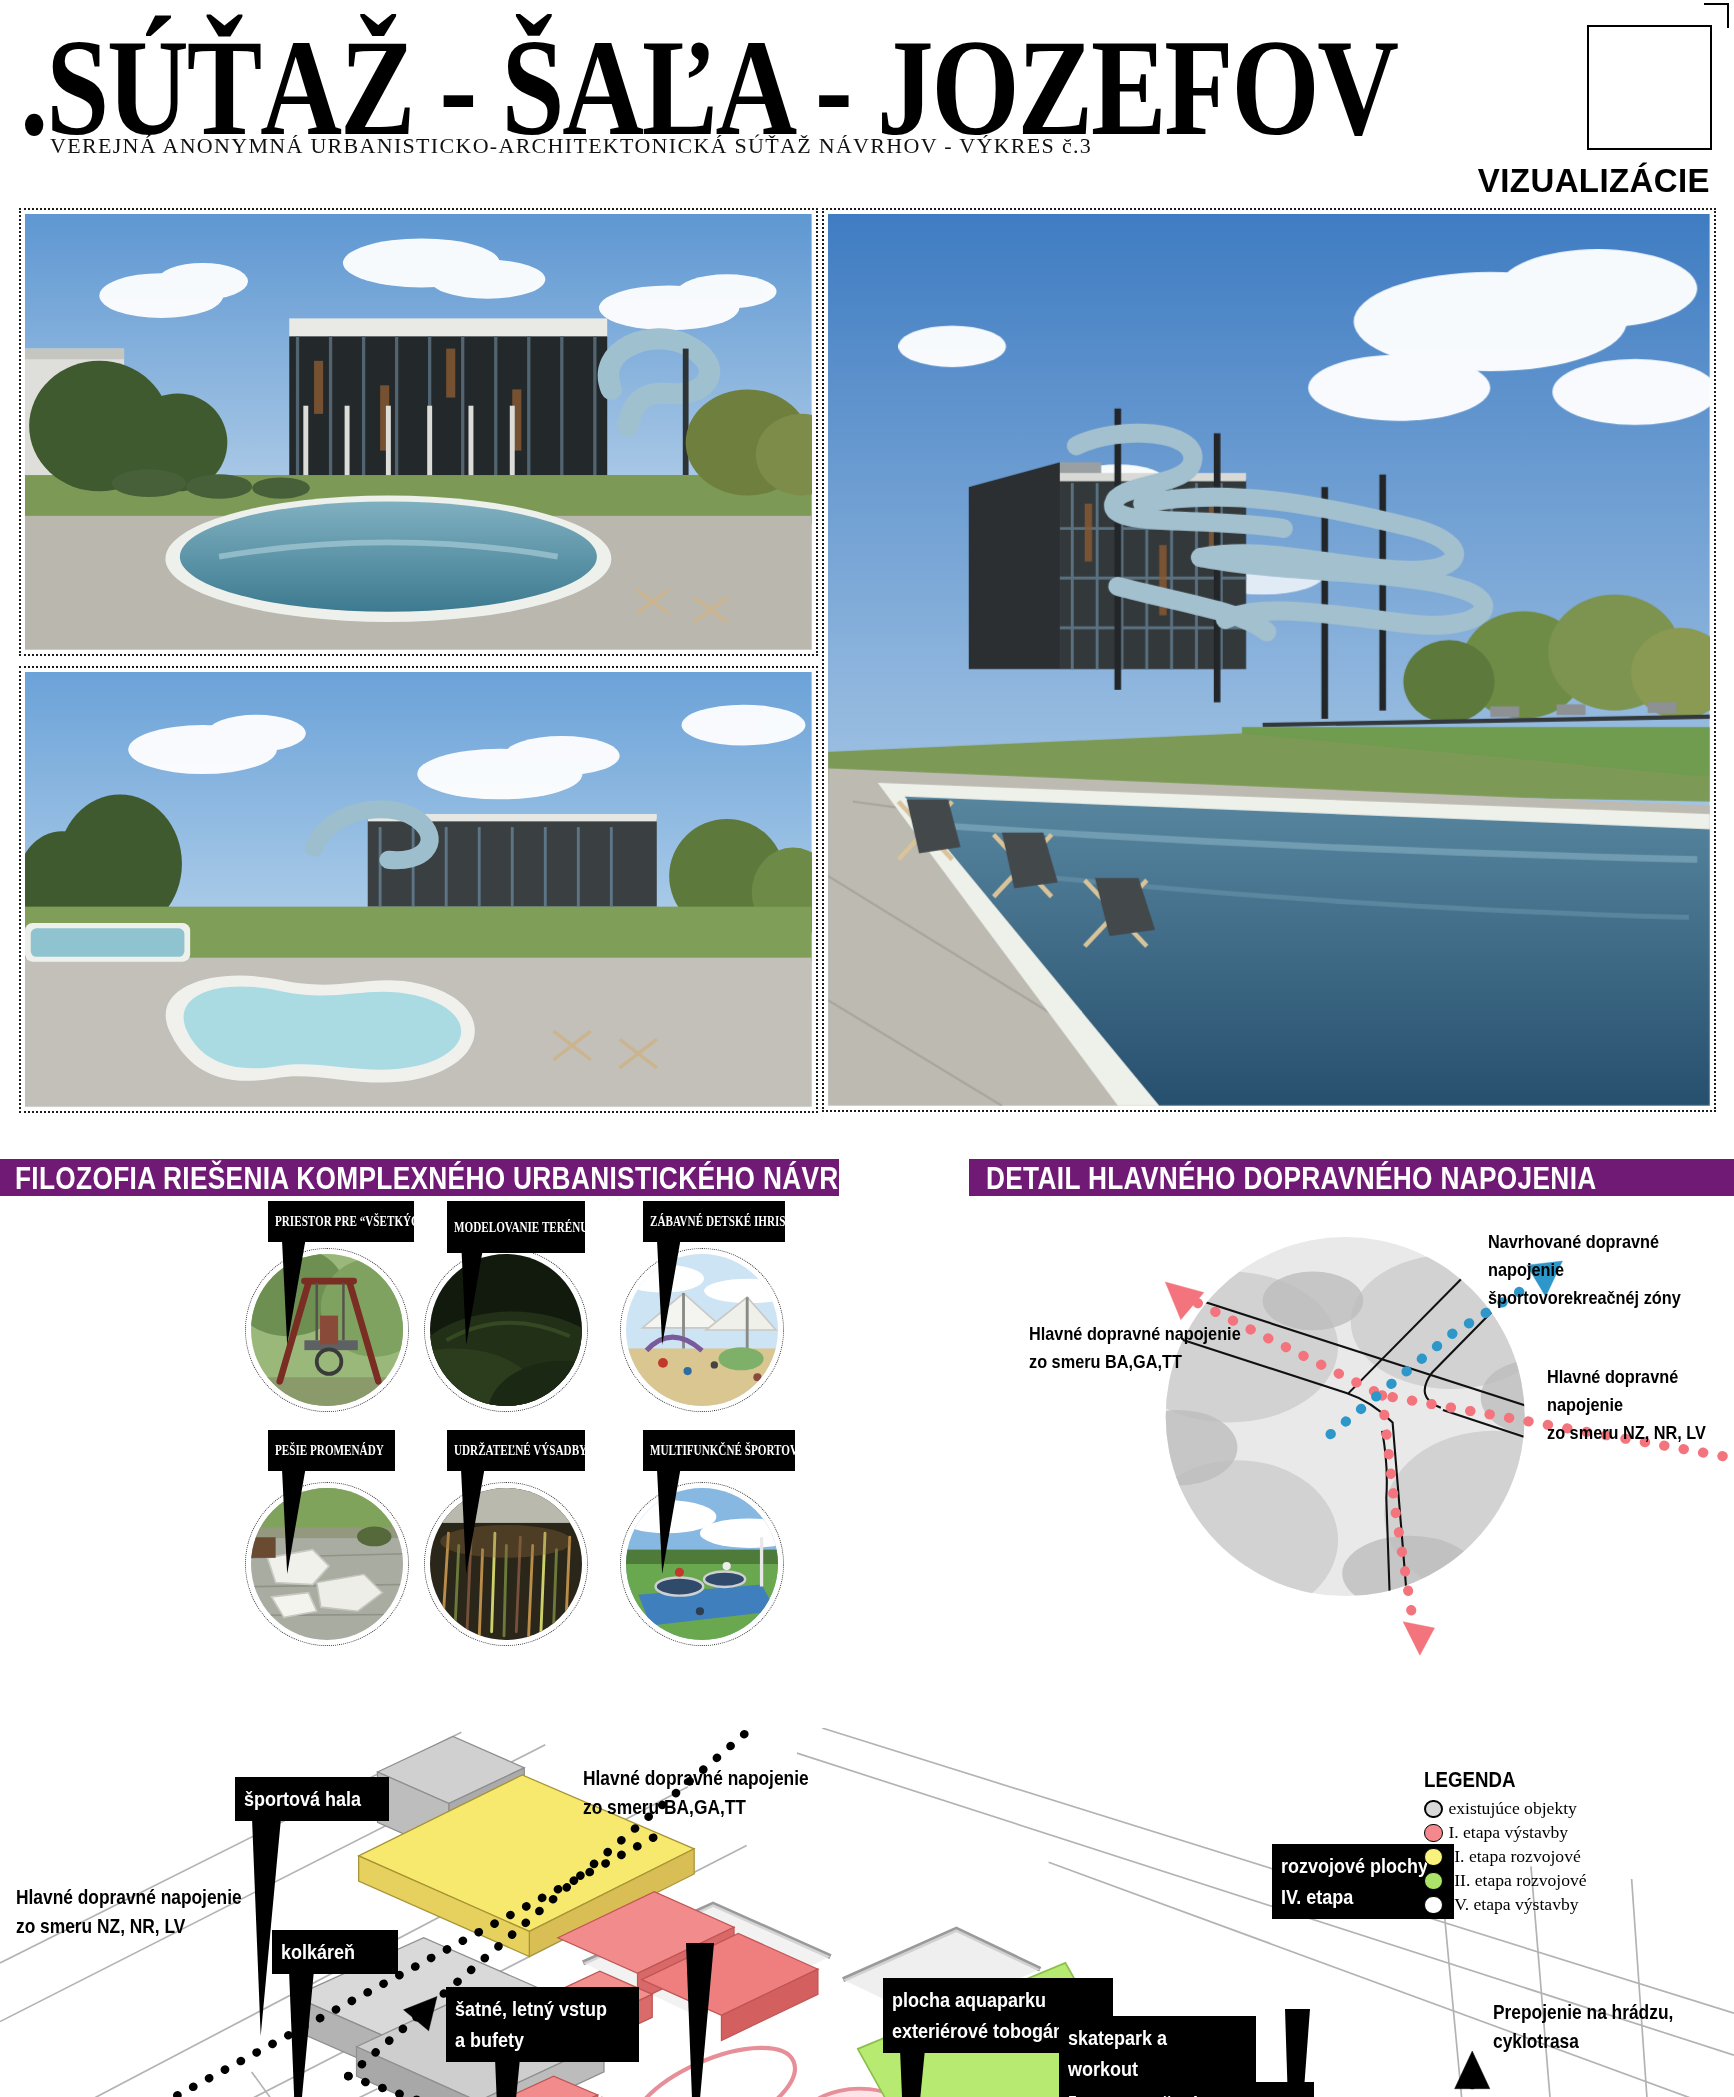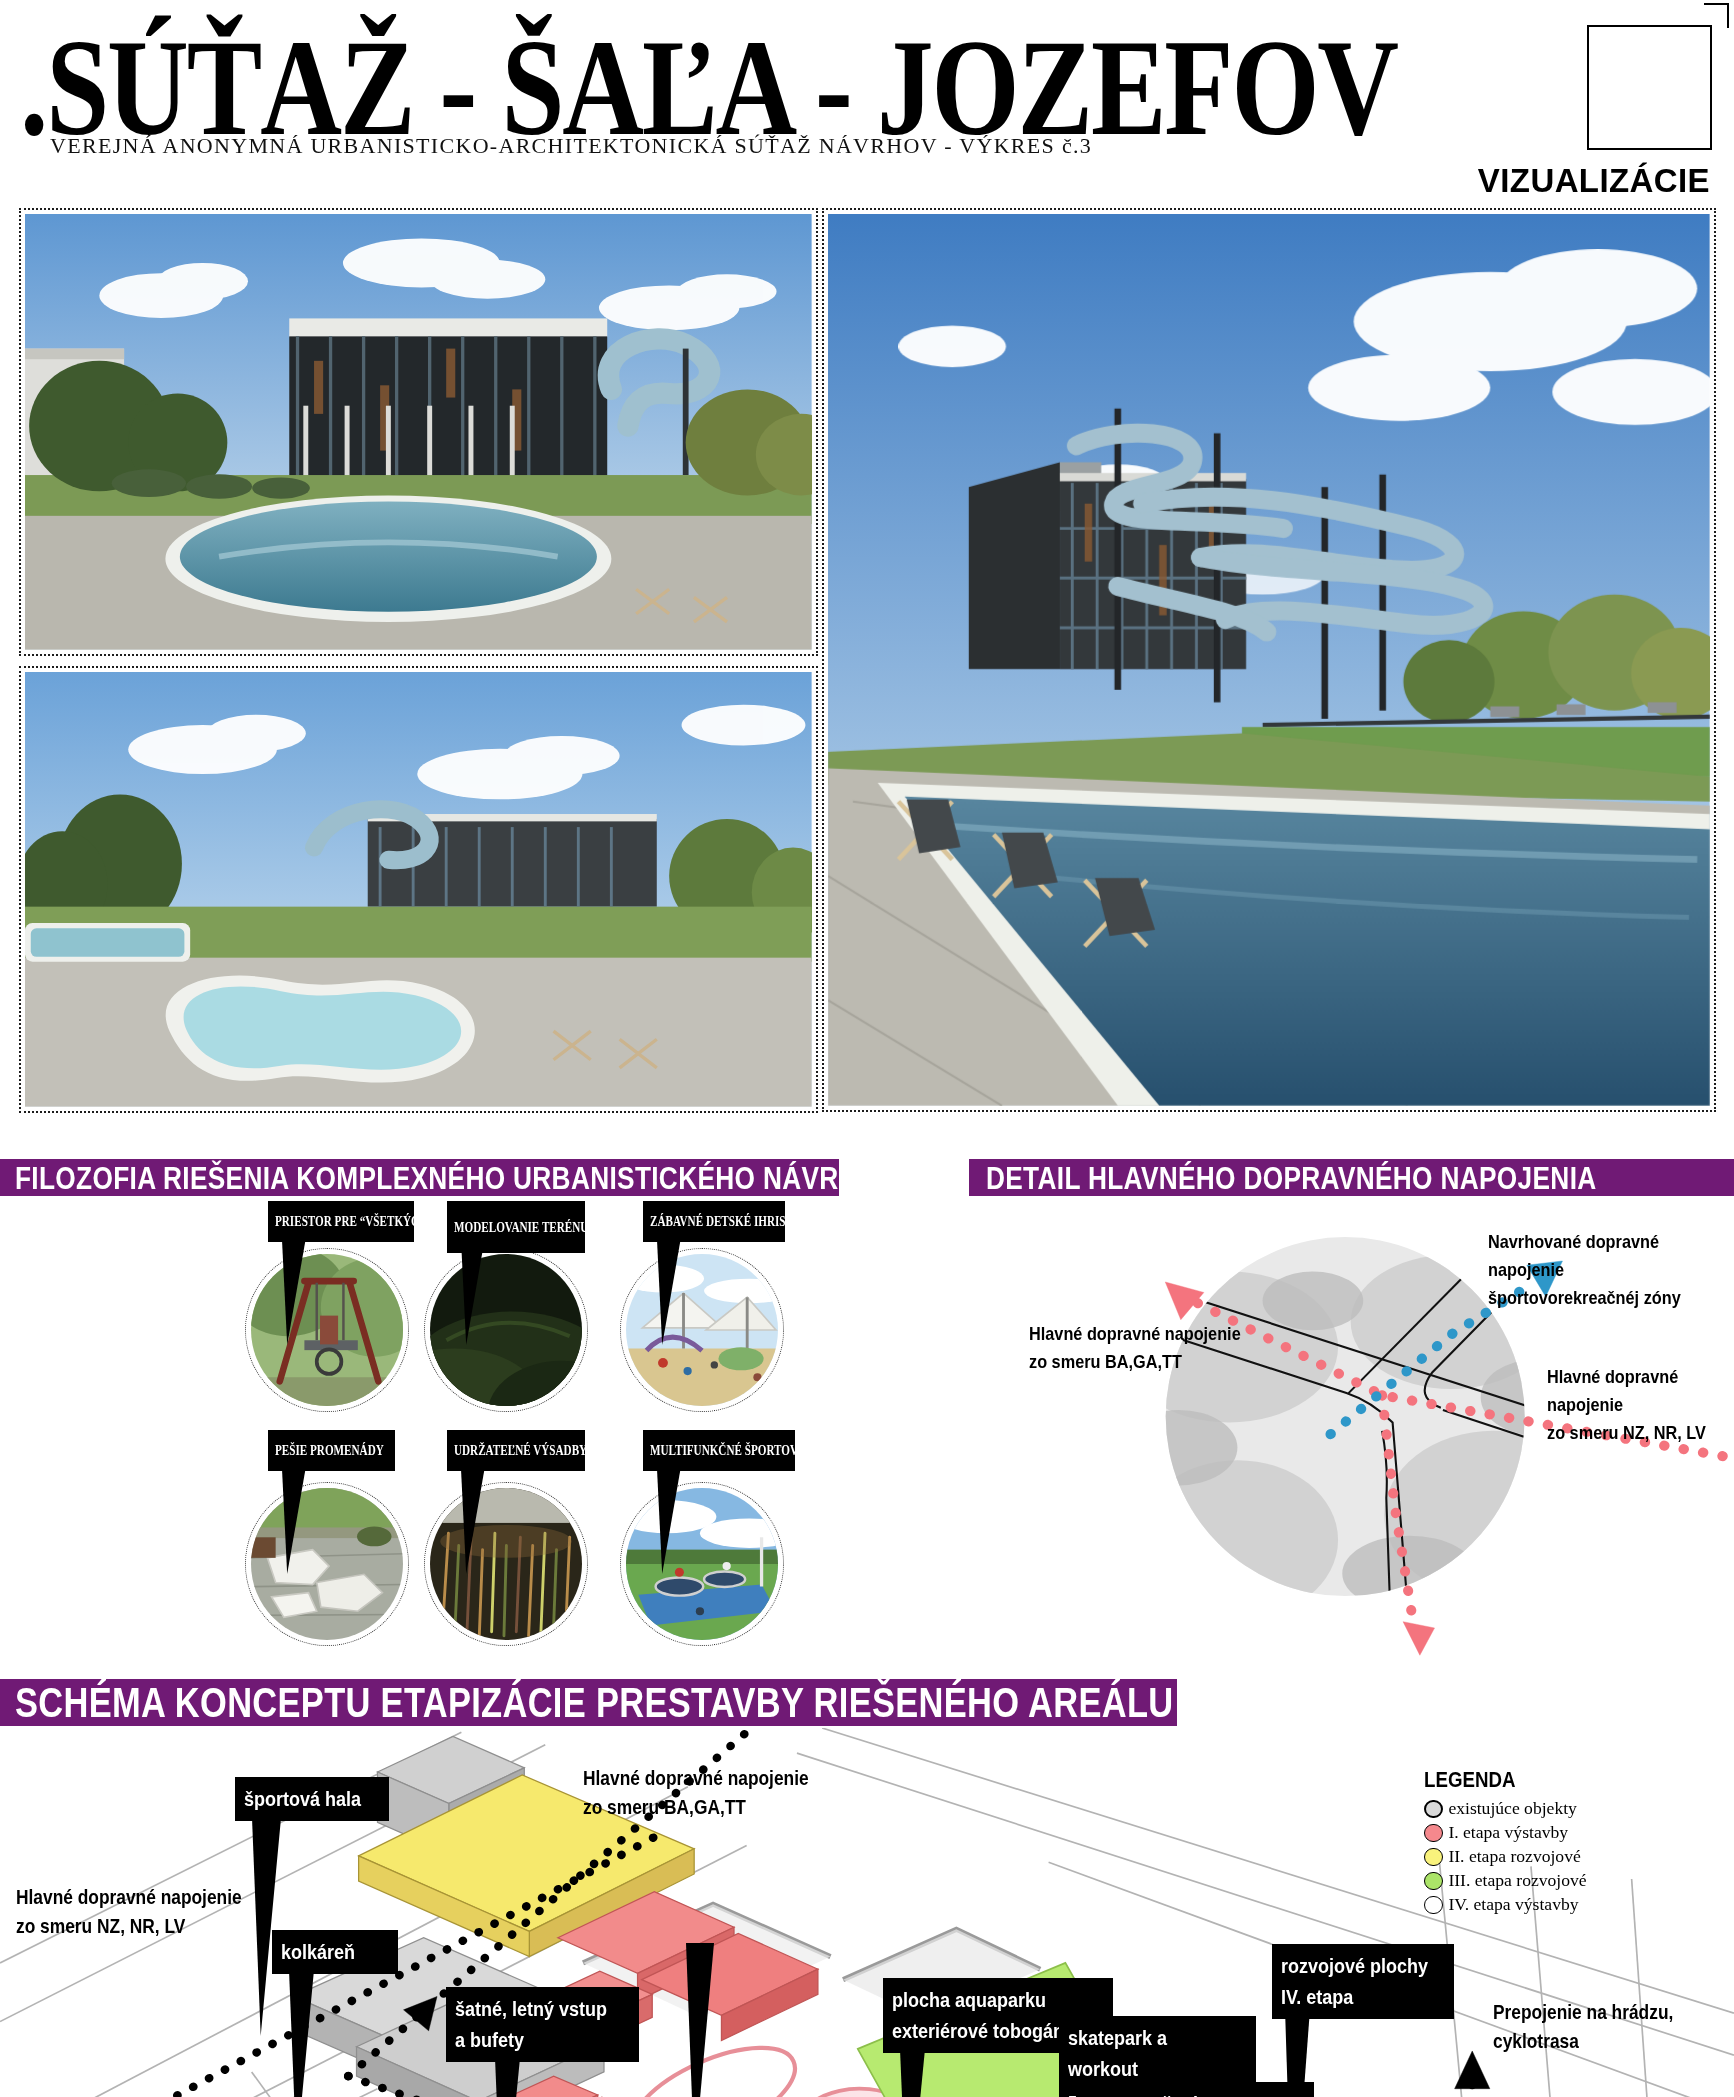--- a/index.html
+++ b/index.html
@@ -498,23 +498,20 @@
       </g>
     </svg>
   </div>
   <div class="abs map-annot" style="left:1029px;top:1320px;">Hlavné dopravné napojenie
 zo smeru BA,GA,TT</div>
   <div class="abs map-annot" style="left:1488px;top:1228px;">Navrhované dopravné napojenie
 športovorekreačnéj zóny</div>
   <div class="abs map-annot" style="left:1547px;top:1363px;">Hlavné dopravné napojenie
 zo smeru NZ, NR, LV</div>
 
-  <div class="abs bar bar-big" style="left:0;top:1679px;width:1162px;height:47px;padding-left:15px;">
-    <span class="bt">SCHÉMA KONCEPTU ETAPIZÁCIE PRESTAVBY RIEŠENÉHO AREÁLU</span>
-  </div>
 
   <div class="abs" style="left:0;top:1728px;width:1734px;height:749px;">
     <svg viewBox="0 0 4134 1786">
 
       <g stroke="#b3b3b3" stroke-width="4" fill="none">
         <line x1="0" y1="1000" x2="1640" y2="140"></line>
           <line x1="60" y1="1160" x2="1780" y2="280"></line>
         <line x1="0" y1="700" x2="1300" y2="40"></line>
           <line x1="0" y1="560" x2="1100" y2="10"></line>
         <line x1="700" y1="880" x2="2620" y2="1560"></line>
@@ -634,21 +631,21 @@
   <div class="abs callout" style="left:883px;top:1978px;width:230px;">
     <span>plocha aquaparku
 exteriérové tobogány</span></div>
   <div class="abs co-wedge" style="left:900px;top:2049px;width:25px;height:180px;"></div>
 
   <div class="abs callout" style="left:1059px;top:2016px;width:197px;">
     <span>skatepark a workout
 zóna</span></div>
   <div class="abs co-wedge" style="left:1076px;top:2087px;width:25px;height:155px;"></div>
 
-  <div class="abs callout" style="left:1272px;top:1944px;width:182px;">
+  <div class="abs callout" style="left:1272px;top:1844px;width:182px;">
     <span>rozvojové plochy
 IV. etapa</span></div>
   <div class="abs co-wedge" style="left:1285px;top:2009px;width:25px;height:235px;"></div>
 
   <div class="abs callout" style="left:1092px;top:2082px;width:222px;">
     <span>prestrešenie zimného
 štadiónu</span></div>
 
   <div class="abs annot" style="left:583px;top:1765px;">Hlavné dopravné napojenie
 zo smeru BA,GA,TT</div>

